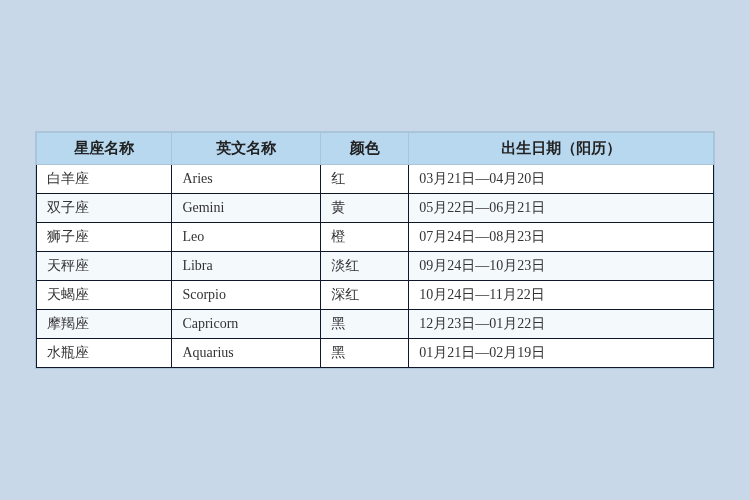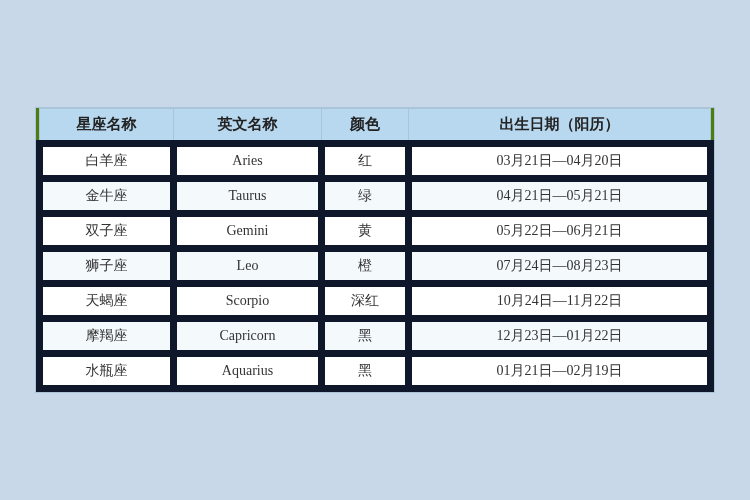--- a/index.html
+++ b/index.html
@@ -33,23 +33,23 @@
       background-color: #b8d8f0;
       border: 1px solid #aac4d8;
       padding: 6px 10px;
       text-align: center;
       font-size: 15px;
       font-weight: bold;
       color: #222;
     }
 
     tbody tr td {
-      border: 7px solid #0f172a;
+      border: 1px solid #0f172a;
       padding: 5px 10px;
-      text-align: center;
+      text-align: left;
       font-size: 14px;
       color: #333;
       background-color: #ffffff;
     }
 
     tbody tr:nth-child(even) td {
       background-color: #f4f9fc;
     }
 
     .col-chinese { width: 20%; }
@@ -71,36 +71,36 @@
       </tr>
     </thead>
     <tbody id="table-body">
     <tr>
           <td>白羊座</td>
           <td>Aries</td>
           <td>红</td>
           <td>03月21日—04月20日</td>
         </tr>
         <tr>
-          <td>金牛座</td>
-          <td>Taurus</td>
-          <td>绿</td>
-          <td>04月21日—05月21日</td>
-        </tr>
-        <tr>
           <td>双子座</td>
           <td>Gemini</td>
           <td>黄</td>
           <td>05月22日—06月21日</td>
         </tr>
         <tr>
           <td>狮子座</td>
           <td>Leo</td>
           <td>橙</td>
           <td>07月24日—08月23日</td>
+        </tr>
+        <tr>
+          <td>天秤座</td>
+          <td>Libra</td>
+          <td>淡红</td>
+          <td>09月24日—10月23日</td>
         </tr>
         <tr>
           <td>天蝎座</td>
           <td>Scorpio</td>
           <td>深红</td>
           <td>10月24日—11月22日</td>
         </tr>
         <tr>
           <td>摩羯座</td>
           <td>Capricorn</td>

